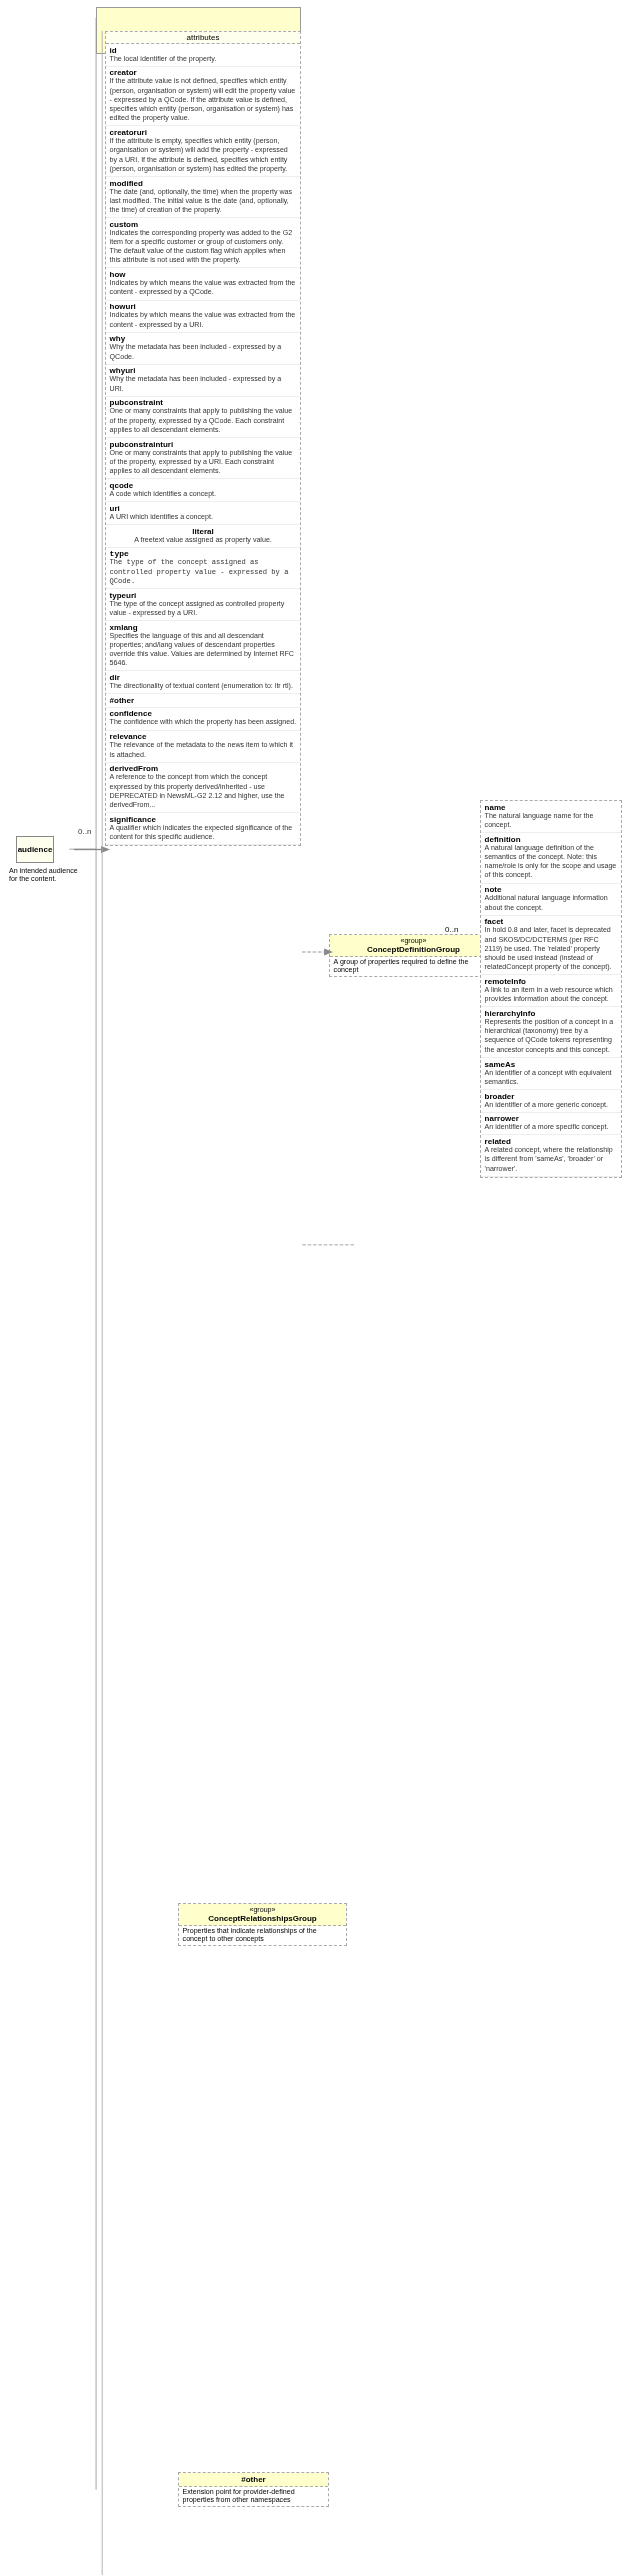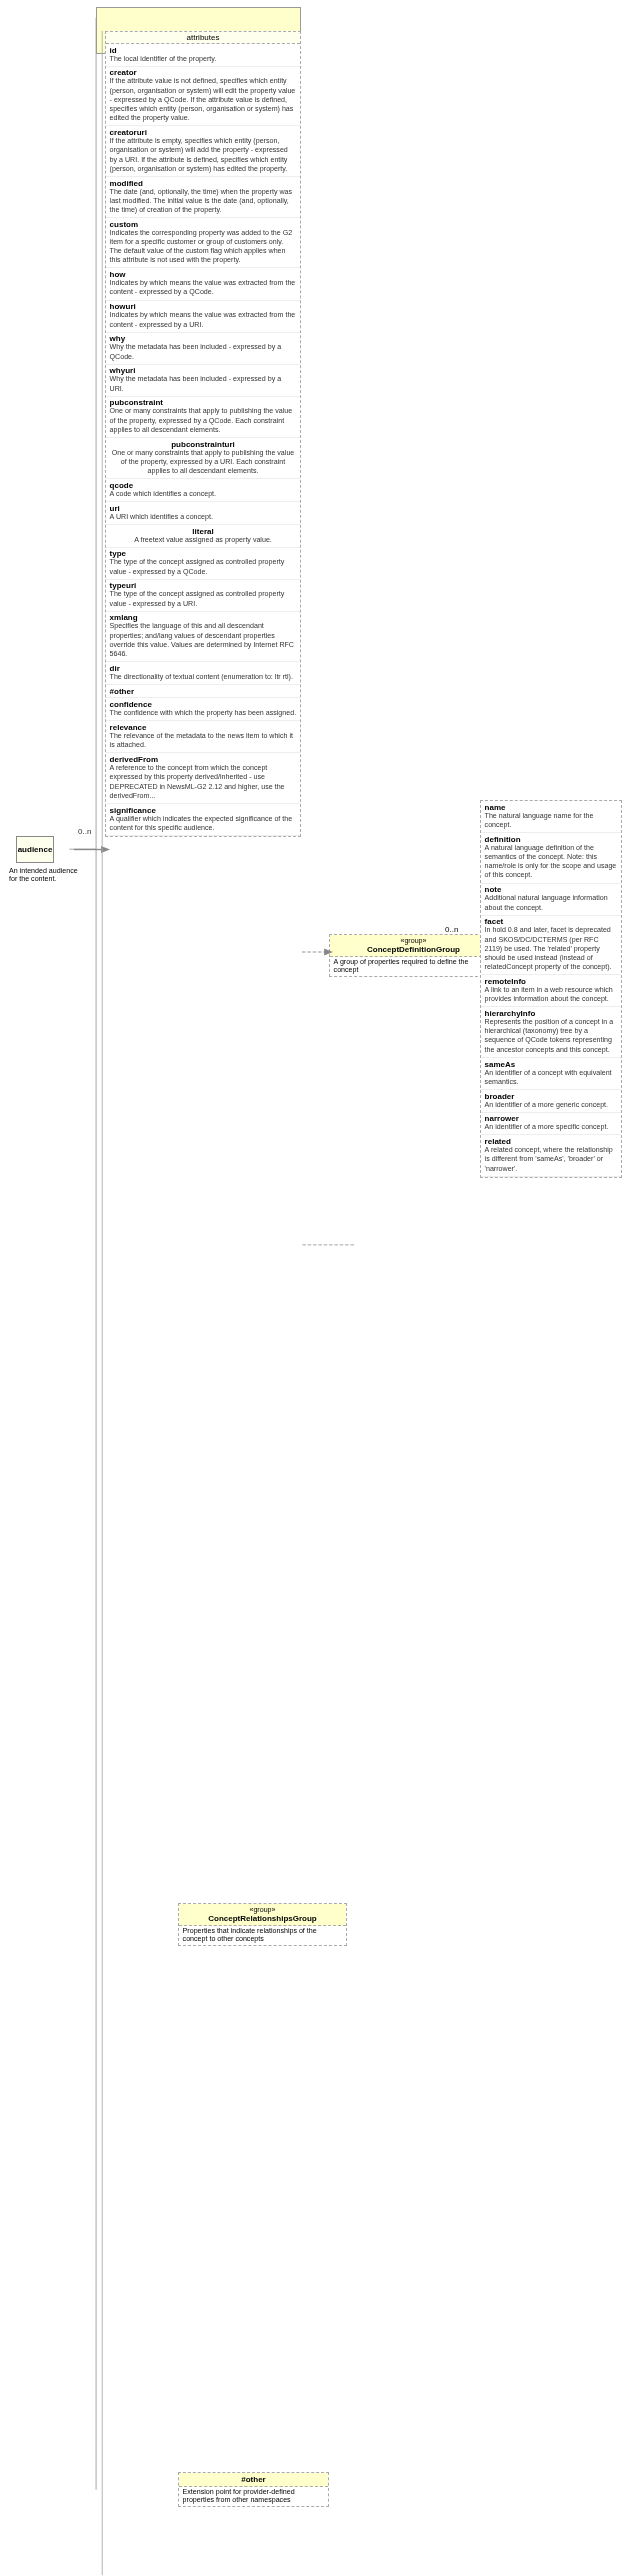--- a/index.html
+++ b/index.html
@@ -105,41 +105,41 @@
     <div class="field-entry" style="padding:1.8px 3.6px;">
       <div class="field-name">whyuri</div>
       <div class="field-desc">Why the metadata has been included - expressed by a URI.</div>
     </div>
 
     <div class="field-entry" style="padding:1.8px 3.6px;">
       <div class="field-name">pubconstraint</div>
       <div class="field-desc">One or many constraints that apply to publishing the value of the property, expressed by a QCode. Each constraint applies to all descendant elements.</div>
     </div>
 
-    <div class="field-entry" style="padding:1.8px 3.6px;text-align:center;">
+    <div class="field-entry" style="padding:1.8px 3.6px;">
       <div class="field-name">pubconstrainturi</div>
       <div class="field-desc">One or many constraints that apply to publishing the value of the property, expressed by a URI. Each constraint applies to all descendant elements.</div>
     </div>
 
     <div class="field-entry" style="padding:1.8px 3.6px;">
       <div class="field-name">qcode</div>
       <div class="field-desc">A code which identifies a concept.</div>
     </div>
 
     <div class="field-entry" style="padding:1.8px 3.6px;">
       <div class="field-name">uri</div>
       <div class="field-desc">A URI which identifies a concept.</div>
     </div>
 
     <div class="field-entry" style="padding:1.8px 3.6px;text-align:center;">
       <div class="field-name">literal</div>
       <div class="field-desc">A freetext value assigned as property value.</div>
     </div>
 
-    <div class="field-entry" style="padding:1.8px 3.6px;">
+    <div class="field-entry" style="padding:1.8px 3.6px;font-family:Liberation Mono, monospace;">
       <div class="field-name">type</div>
       <div class="field-desc">The type of the concept assigned as controlled property value - expressed by a QCode.</div>
     </div>
 
     <div class="field-entry" style="padding:1.8px 3.6px;">
       <div class="field-name">typeuri</div>
       <div class="field-desc">The type of the concept assigned as controlled property value - expressed by a URI.</div>
     </div>
 
     <div class="field-entry" style="padding:1.8px 3.6px;">

